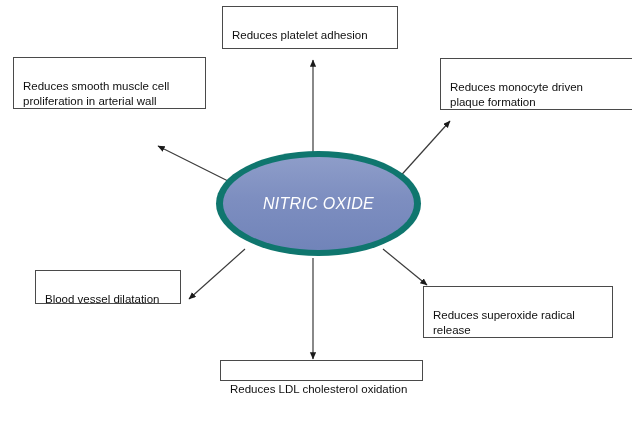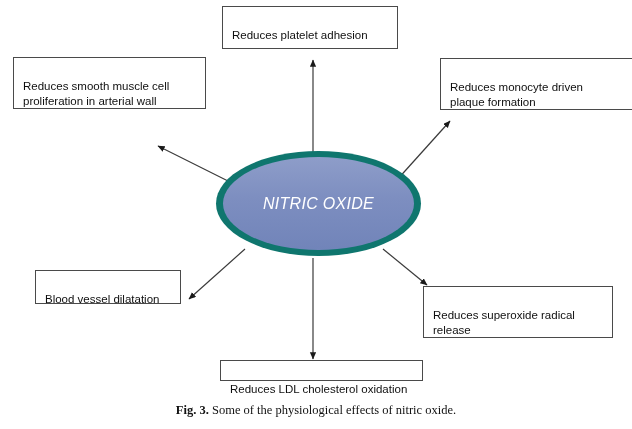--- a/index.html
+++ b/index.html
@@ -155,18 +155,14 @@
   <div class="effect-box" id="box-ldl">
     <span>Reduces LDL cholesterol oxidation</span>
   </div>
 
   <div id="nitric-oxide-node">
     <div id="nitric-oxide-inner">
       <span id="nitric-oxide-label">NITRIC OXIDE</span>
     </div>
   </div>
 
-  <div id="figure-caption">
-    <span class="caption-label">Fig. 3.</span>
-    <span class="caption-text">Some of the physiological effects of nitric oxide.</span>
-  </div>
 
 </div>
 
 </body></html>

